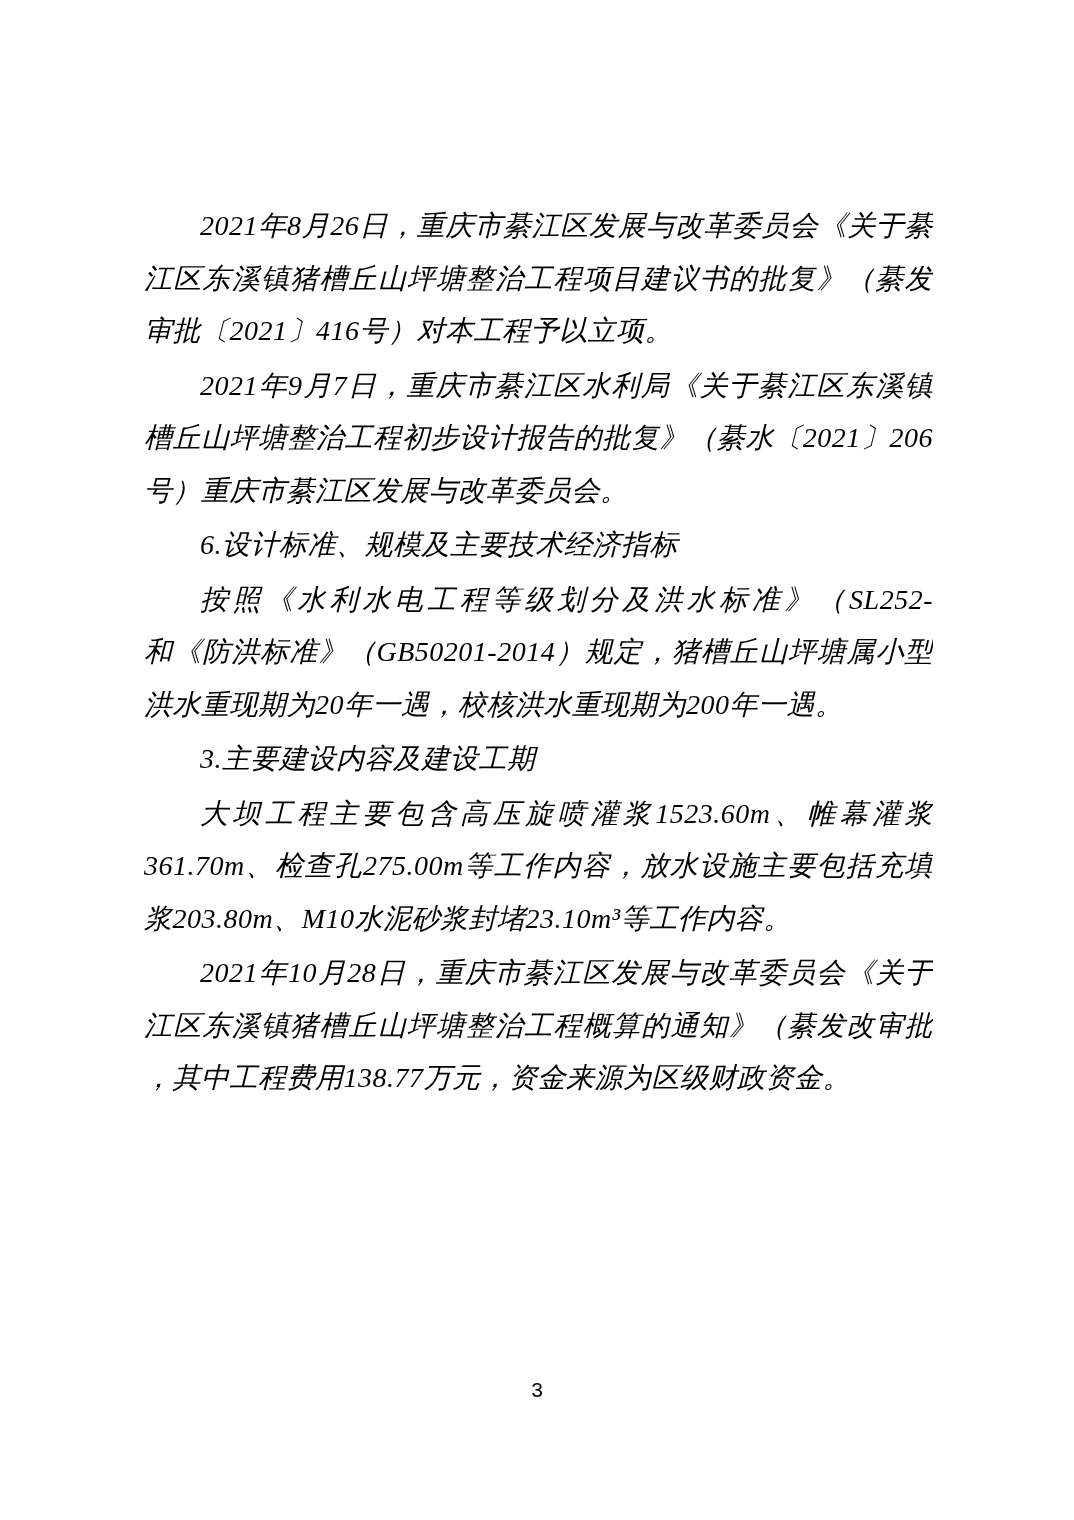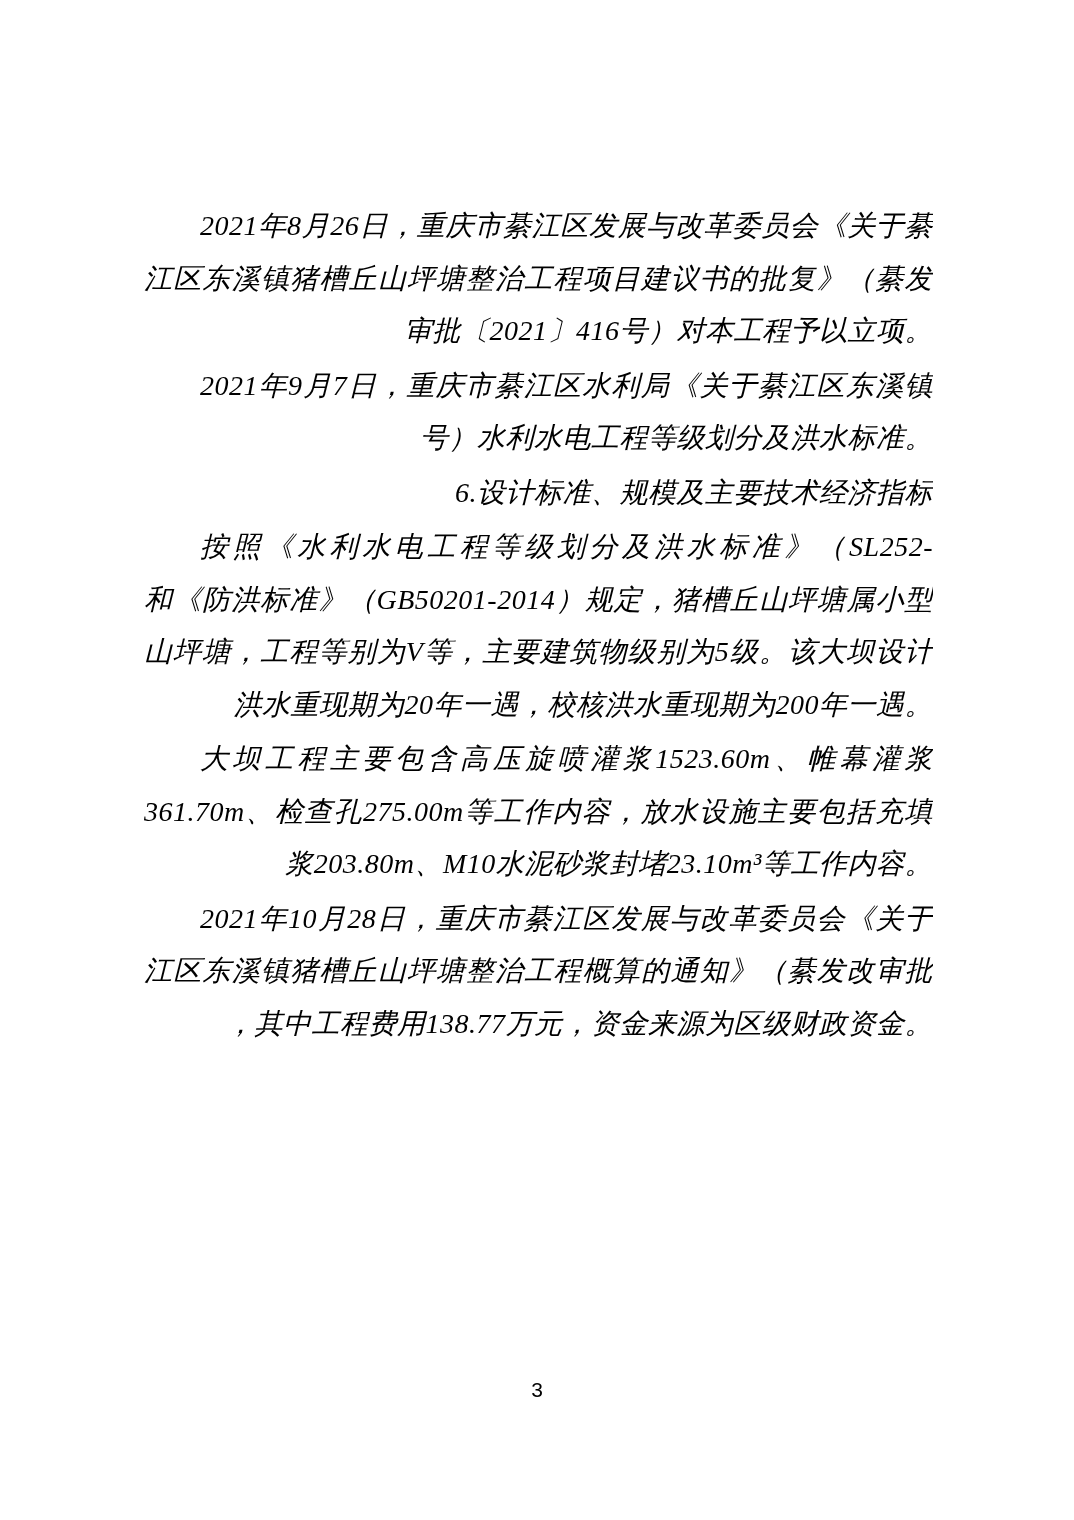--- a/index.html
+++ b/index.html
@@ -26,21 +26,21 @@
     margin: 2px;
     padding: 0;
     font-style: italic;
   }
   .line {
     height: 52.5px;
     line-height: 52.5px;
     font-size: 28px;
     letter-spacing: 0.5px;
     overflow: hidden;
-    text-align: right;
+    text-align: left;
   }
   
   .line.full {
     text-align: justify;
     text-align-last: justify;
   }
   
   .line.first {
     padding-left: 56px;
   }
@@ -61,30 +61,33 @@
 
 <div class="page">
   <div class="content" id="paragraphs">
       <div class="para body">
         <div class="line first full">2021年8月26日，重庆市綦江区发展与改革委员会《关于綦</div>
         <div class="line full">江区东溪镇猪槽丘山坪塘整治工程项目建议书的批复》（綦发改</div>
         <div class="line last">审批〔2021〕416号）对本工程予以立项。</div>
       </div>
       <div class="para body">
         <div class="line first full">2021年9月7日，重庆市綦江区水利局《关于綦江区东溪镇猪</div>
-        <div class="line last">号）水利水电工程等级划分及洪水标准。</div>
+        <div class="line full">槽丘山坪塘整治工程初步设计报告的批复》（綦水〔2021〕206</div>
+        <div class="line last">号）重庆市綦江区发展与改革委员会。</div>
       </div>
       <div class="para heading">
         <div class="line first last">6.设计标准、规模及主要技术经济指标</div>
       </div>
       <div class="para body">
         <div class="line first full">按照《水利水电工程等级划分及洪水标准》（SL252-2017）</div>
         <div class="line full">和《防洪标准》（GB50201-2014）规定，猪槽丘山坪塘属小型</div>
-        <div class="line full">山坪塘，工程等别为V等，主要建筑物级别为5级。该大坝设计</div>
         <div class="line last">洪水重现期为20年一遇，校核洪水重现期为200年一遇。</div>
+      </div>
+      <div class="para heading">
+        <div class="line first last">3.主要建设内容及建设工期</div>
       </div>
       <div class="para body">
         <div class="line first full">大坝工程主要包含高压旋喷灌浆1523.60m、帷幕灌浆</div>
         <div class="line full">361.70m、检查孔275.00m等工作内容，放水设施主要包括充填灌</div>
         <div class="line last">浆203.80m、M10水泥砂浆封堵23.10m³等工作内容。</div>
       </div>
       <div class="para body">
         <div class="line first full">2021年10月28日，重庆市綦江区发展与改革委员会《关于綦</div>
         <div class="line full">江区东溪镇猪槽丘山坪塘整治工程概算的通知》（綦发改审批〔</div>
         <div class="line last">，其中工程费用138.77万元，资金来源为区级财政资金。</div>

